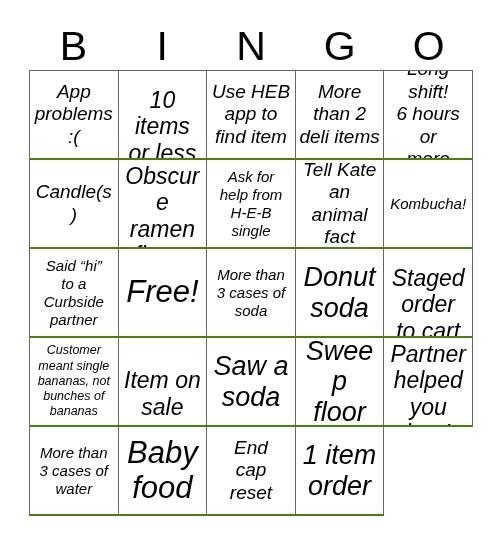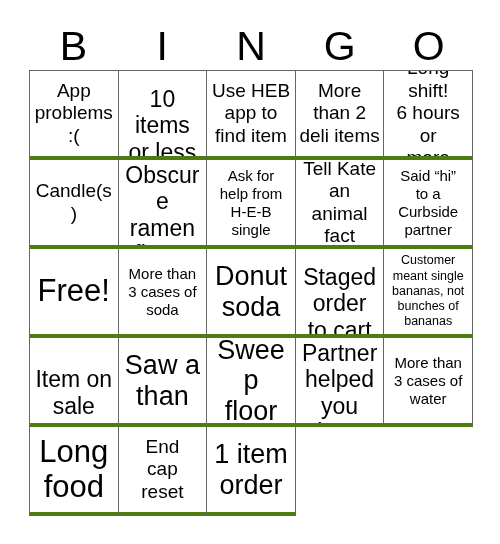--- a/index.html
+++ b/index.html
@@ -55,28 +55,29 @@
     border-top: 1px solid #666666;
     border-left: 1px solid #666666;
     display: grid;
     grid-template-columns: repeat(5, 1fr);
     grid-template-rows: repeat(5, 1fr);
     background: #ffffff;
   }
   .cell {
     box-sizing: border-box;
     border-right: 1px solid #666666;
-    border-bottom: 4px solid #4d7c0f;
+    border-bottom: 2px solid #4d7c0f;
     display: flex;
     align-items: center;
     justify-content: center;
     text-align: center;
     padding: 2px 3px;
     overflow: hidden;
     background: #ffffff;
+    font-style: italic;
   }
   .cell-text {
     display: block;
     width: 100%;
     line-height: 1.18;
     white-space: pre-line;
     word-break: break-word;
   }
 
   
@@ -142,20 +143,23 @@
 H-E-B
 single</span>
       </div>
     <div class="cell">
         <span class="cell-text fs-md">Tell Kate
 an animal
 fact</span>
       </div>
 
     <div class="cell">
+        <span class="cell-text fs-sm">Kombucha!</span>
+      </div>
+    <div class="cell">
         <span class="cell-text fs-sm">Said “hi”
 to a
 Curbside
 partner</span>
       </div>
     <div class="cell">
         <span class="cell-text fs-xxl">Free!</span>
       </div>
     <div class="cell">
         <span class="cell-text fs-sm">More than
@@ -178,39 +182,39 @@
 bananas, not
 bunches of
 bananas</span>
       </div>
     <div class="cell">
         <span class="cell-text fs-lg">Item on
 sale</span>
       </div>
     <div class="cell">
         <span class="cell-text fs-xl">Saw a
-than</span>
+soda</span>
       </div>
     <div class="cell">
         <span class="cell-text fs-xl">Sweep
 floor</span>
       </div>
 
     <div class="cell">
         <span class="cell-text fs-lg">Partner
 helped
 you bag!</span>
       </div>
     <div class="cell">
         <span class="cell-text fs-sm">More than
 3 cases of
 water</span>
       </div>
     <div class="cell">
-        <span class="cell-text fs-xxl">Long
+        <span class="cell-text fs-xxl">Baby
 food</span>
       </div>
     <div class="cell">
         <span class="cell-text fs-md">End
 cap
 reset</span>
       </div>
     <div class="cell">
         <span class="cell-text fs-xl">1 item
 order</span>

